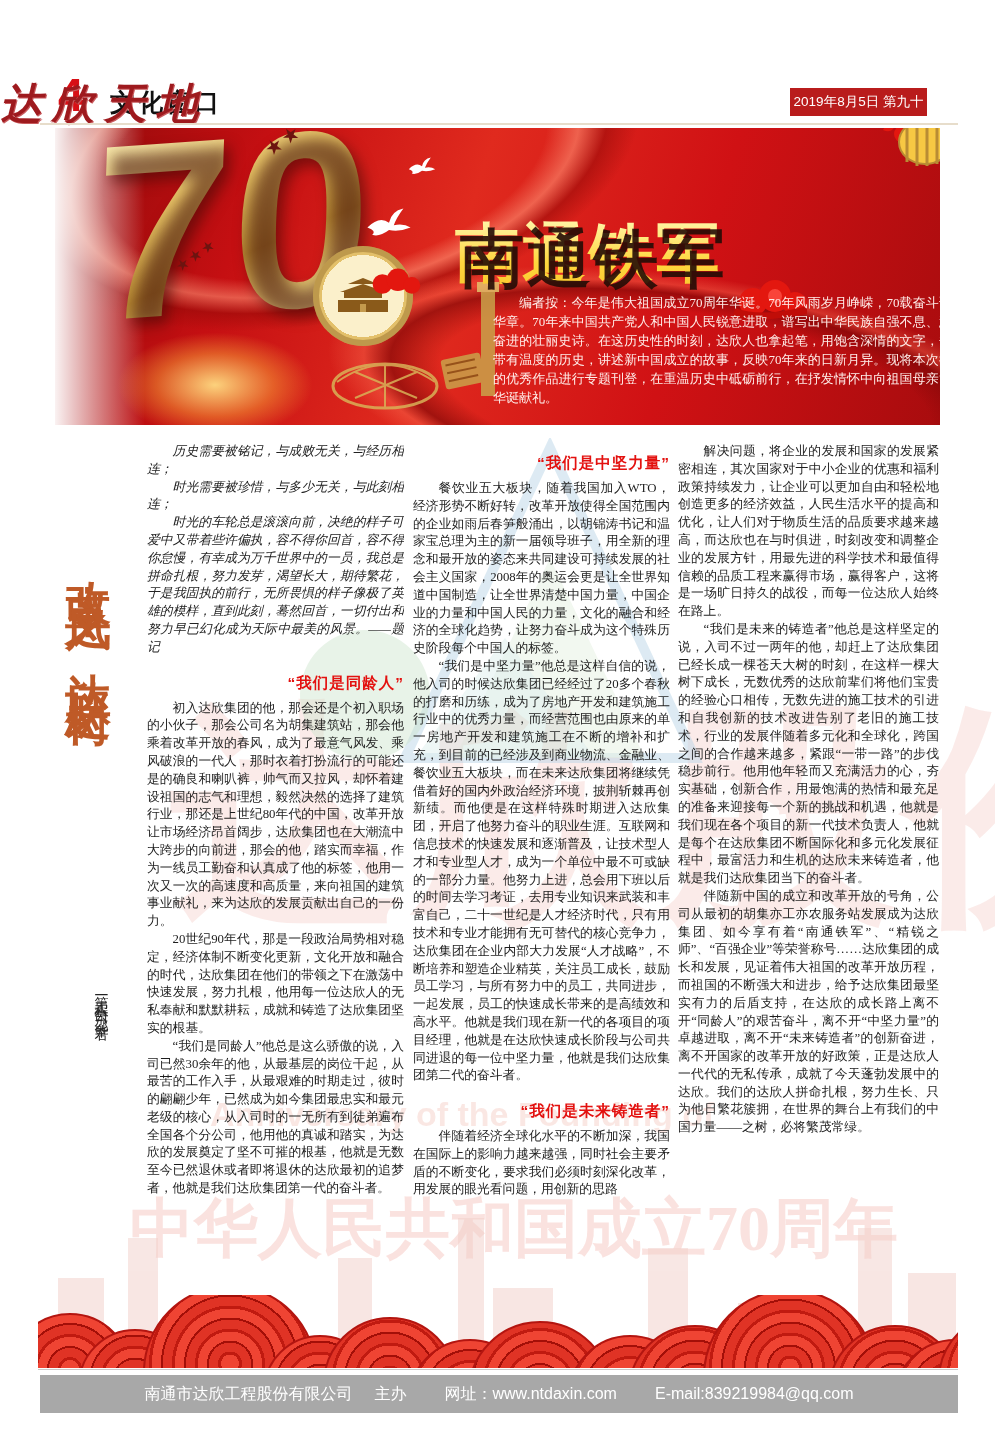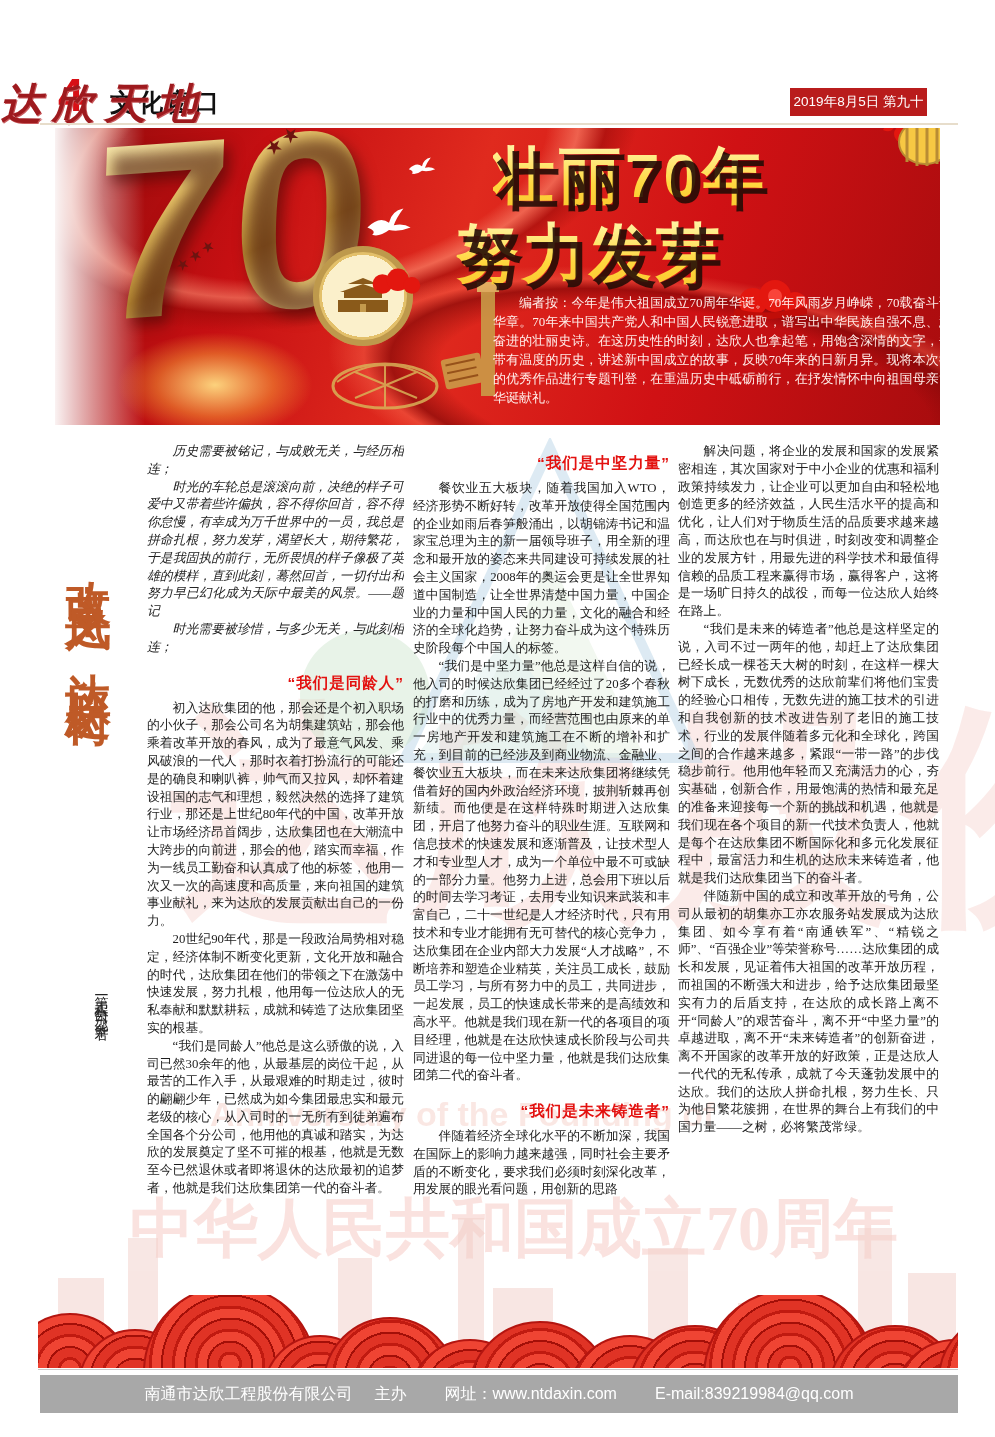--- a/index.html
+++ b/index.html
@@ -149,42 +149,41 @@
       <svg width="180" height="140" viewBox="0 0 180 140">
         <ellipse cx="60" cy="108" rx="52" ry="22" fill="none" stroke="#d9b157" stroke-width="3"></ellipse>
         <path d="M12 104 Q60 70 110 104 M30 94 L92 120 M92 94 L30 120 M60 86 V130" stroke="#d9b157" stroke-width="2" fill="none"></path>
         <rect x="118" y="78" width="40" height="30" rx="3" fill="#caa24a" transform="rotate(-12 138 93)"></rect>
         <path d="M122 84 h30 M122 92 h30 M122 100 h30" stroke="#8a5a1a" stroke-width="2" transform="rotate(-12 138 93)"></path>
         <rect x="156" y="10" width="14" height="108" fill="#caa24a"></rect>
         <rect x="152" y="4" width="22" height="10" fill="#e3c06a"></rect>
       </svg>
     </div>
 
-    <div class="banner-title1">壮丽70年</div>
-    <div class="banner-title2">努力发芽</div>
+    <div class="banner-title2">南通铁军</div>
     <div class="editor-note">编者按：今年是伟大祖国成立70周年华诞。70年风雨岁月峥嵘，70载奋斗谱写华章。70年来中国共产党人和中国人民锐意进取，谱写出中华民族自强不息、顽强奋进的壮丽史诗。在这历史性的时刻，达欣人也拿起笔，用饱含深情的文字，书写带有温度的历史，讲述新中国成立的故事，反映70年来的日新月异。现将本次征集的优秀作品进行专题刊登，在重温历史中砥砺前行，在抒发情怀中向祖国母亲70年华诞献礼。</div>
   </div>
 
   <div class="wm wm-bigchars">达欣股份</div>
   <div class="wm wm-cn">中华人民共和国成立70周年</div>
   <div class="wm wm-en1">Anniversary of the Founding of</div>
   <svg class="wm wm-tri" width="310" height="330" viewBox="0 0 310 330">
     <polygon points="155,10 300,320 10,320" fill="none" stroke="#bcd7e8" stroke-width="10"></polygon>
     <polygon points="155,120 250,320 60,320" fill="#cfe3c8" opacity="0.55"></polygon>
     <polygon points="110,200 200,320 20,320" fill="#bfe0dc" opacity="0.55"></polygon>
   </svg>
   <div class="wm wm-circle"></div>
 
   <div class="vtitle">改革之风，达欣之树</div>
   <div class="vauthor">第一工程公司 邵华君</div>
 
   <div class="col col1">
     <p class="kai">历史需要被铭记，与成败无关，与经历相连；</p>
+    <p class="kai">时光需要被珍惜，与多少无关，与此刻相连；</p>
     <p class="kai">时光的车轮总是滚滚向前，决绝的样子可爱中又带着些许偏执，容不得你回首，容不得你怠慢，有幸成为万千世界中的一员，我总是拼命扎根，努力发芽，渴望长大，期待繁花，于是我固执的前行，无所畏惧的样子像极了英雄的模样，直到此刻，蓦然回首，一切付出和努力早已幻化成为天际中最美的风景。——题记</p>
-    <p class="kai">时光需要被珍惜，与多少无关，与此刻相连；</p>
     <h3>“我们是同龄人”</h3>
     <p>初入达欣集团的他，那会还是个初入职场的小伙子，那会公司名为胡集建筑站，那会他乘着改革开放的春风，成为了最意气风发、乘风破浪的一代人，那时衣着打扮流行的可能还是的确良和喇叭裤，帅气而又拉风，却怀着建设祖国的志气和理想，毅然决然的选择了建筑行业，那还是上世纪80年代的中国，改革开放让市场经济昂首阔步，达欣集团也在大潮流中大跨步的向前进，那会的他，踏实而幸福，作为一线员工勤奋和认真成了他的标签，他用一次又一次的高速度和高质量，来向祖国的建筑事业献礼，来为达欣的发展贡献出自己的一份力。</p>
     <p>20世纪90年代，那是一段政治局势相对稳定，经济体制不断变化更新，文化开放和融合的时代，达欣集团在他们的带领之下在激荡中快速发展，努力扎根，他用每一位达欣人的无私奉献和默默耕耘，成就和铸造了达欣集团坚实的根基。</p>
     <p>“我们是同龄人”他总是这么骄傲的说，入司已然30余年的他，从最基层的岗位干起，从最苦的工作入手，从最艰难的时期走过，彼时的翩翩少年，已然成为如今集团最忠实和最元老级的核心，从入司时的一无所有到徒弟遍布全国各个分公司，他用他的真诚和踏实，为达欣的发展奠定了坚不可摧的根基，他就是无数至今已然退休或者即将退休的达欣最初的追梦者，他就是我们达欣集团第一代的奋斗者。</p>
   </div>
 
   <div class="col col2">
     <h3>“我们是中坚力量”</h3>
     <p>餐饮业五大板块，随着我国加入WTO，经济形势不断好转，改革开放使得全国范围内的企业如雨后春笋般涌出，以胡锦涛书记和温家宝总理为主的新一届领导班子，用全新的理念和最开放的姿态来共同建设可持续发展的社会主义国家，2008年的奥运会更是让全世界知道中国制造，让全世界清楚中国力量，中国企业的力量和中国人民的力量，文化的融合和经济的全球化趋势，让努力奋斗成为这个特殊历史阶段每个中国人的标签。</p>
     <p>“我们是中坚力量”他总是这样自信的说，他入司的时候达欣集团已经经过了20多个春秋的打磨和历练，成为了房地产开发和建筑施工行业中的优秀力量，而经营范围也由原来的单一房地产开发和建筑施工在不断的增补和扩充，到目前的已经涉及到商业物流、金融业、餐饮业五大板块，而在未来达欣集团将继续凭借着好的国内外政治经济环境，披荆斩棘再创新绩。而他便是在这样特殊时期进入达欣集团，开启了他努力奋斗的职业生涯。互联网和信息技术的快速发展和逐渐普及，让技术型人才和专业型人才，成为一个单位中最不可或缺的一部分力量。他努力上进，总会用下班以后的时间去学习考证，去用专业知识来武装和丰富自己，二十一世纪是人才经济时代，只有用技术和专业才能拥有无可替代的核心竞争力，达欣集团在企业内部大力发展“人才战略”，不断培养和塑造企业精英，关注员工成长，鼓励员工学习，与所有努力中的员工，共同进步，一起发展，员工的快速成长带来的是高绩效和高水平。他就是我们现在新一代的各项目的项目经理，他就是在达欣快速成长阶段与公司共同进退的每一位中坚力量，他就是我们达欣集团第二代的奋斗者。</p>

